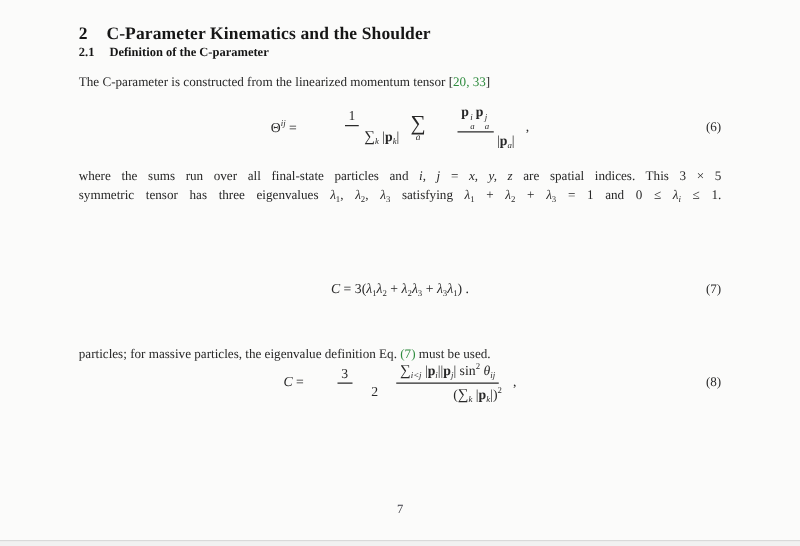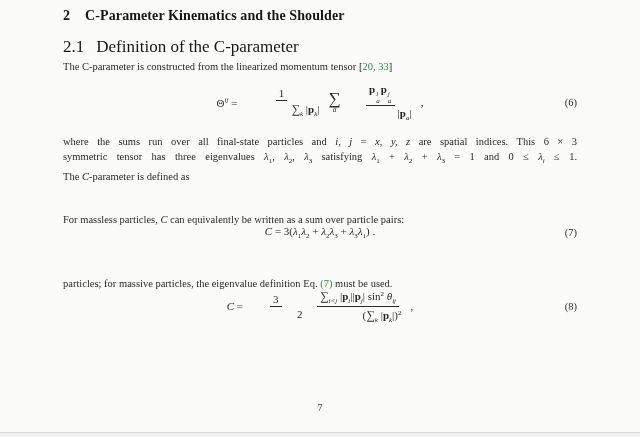--- a/index.html
+++ b/index.html
@@ -16,21 +16,21 @@
     background:#fbfbfa;
     border-bottom:1px solid #d9d9d9;
     overflow:hidden;
   }
   .content{position:absolute;left:63px;width:514px;}
   .abs{position:absolute;left:0;right:0;}
 
   
   .h1{font-size:14px;font-weight:bold;color:#161616;letter-spacing:.1px;}
   .h1 .secnum{margin-right:15px;}
-  .h2{font-size:17px;font-weight:normal;color:#161616;}
+  .h2{font-size:10px;font-weight:bold;color:#161616;}
   .h2 .secnum{margin-right:12px;}
 
   
   .bodyline{font-size:10.5px;line-height:15px;white-space:normal;}
   .jl{text-align:justify;text-align-last:justify;}
   .indent{padding-left:17px;}
 
   .it{font-style:italic;}
   .bp{font-weight:bold;}
   .sub{font-size:7px;vertical-align:-2.5px;}
@@ -57,21 +57,21 @@
   .bullet .btext{display:block;margin-left:39px;margin-right:0;}
 
   .footer{position:absolute;left:0;width:640px;text-align:center;font-size:10px;color:#3a3a42;}
 </style>
 </head>
 <body>
 
 <div class="page">
   <div class="content">
 
-    <div class="abs h1" style="top:8px;">
+    <div class="abs h1" style="top:20px;">
       <span class="secnum">2</span><span>C-Parameter Kinematics and the Shoulder</span>
     </div>
 
     <div class="abs h2" style="top:37px;">
       <span class="secnum">2.1</span><span>Definition of the C-parameter</span>
     </div>
 
     <div class="abs bodyline" style="top:59px;">
       <span>The C-parameter is constructed from the linearized momentum tensor [</span><span class="link">20, 33</span><span>]</span>
     </div>
@@ -94,31 +94,29 @@
               <span>j</span>
               <span>a</span>
             </span></span>
         <span class="den"><span>|</span><span class="bp">p</span><span class="sub it">a</span><span>|</span></span>
       </span>
       <span class="trail">,</span>
       <span class="eqnum">(6)</span>
     </div>
 
     <div class="abs" style="top:134px;">
-      <div class="bodyline jl"><span>where the sums run over all final-state particles and </span><span class="it">i, j</span><span> = </span><span class="it">x, y, z</span><span> are spatial indices. This 6 × 3</span></div>
+      <div class="bodyline jl"><span>where the sums run over all final-state particles and </span><span class="it">i, j</span><span> = </span><span class="it">x, y, z</span><span> are spatial indices. This 3 × 5</span></div>
       <div class="bodyline jl"><span>symmetric tensor has three eigenvalues </span><span class="it">λ</span><span class="sub">1</span><span>, </span><span class="it">λ</span><span class="sub">2</span><span>, </span><span class="it">λ</span><span class="sub">3</span><span> satisfying </span><span class="it">λ</span><span class="sub">1</span><span> + </span><span class="it">λ</span><span class="sub">2</span><span> + </span><span class="it">λ</span><span class="sub">3</span><span> = 1 and 0 ≤ </span><span class="it">λ</span><span class="sub it">i</span><span> ≤ 1.</span></div>
-      <div class="bodyline"><span>The </span><span class="it">C</span><span>-parameter is defined as</span></div>
     </div>
 
     <div class="abs eqrow" style="top:184px;height:16px;">
       <span><span class="it">C</span><span> = 3(</span><span class="it">λ</span><span class="sub">1</span><span class="it">λ</span><span class="sub">2</span><span> + </span><span class="it">λ</span><span class="sub">2</span><span class="it">λ</span><span class="sub">3</span><span> + </span><span class="it">λ</span><span class="sub">3</span><span class="it">λ</span><span class="sub">1</span><span>) .</span></span>
       <span class="eqnum">(7)</span>
     </div>
 
-    <div class="abs bodyline" style="top:212px;"><span>For massless particles, </span><span class="it">C</span><span> can equivalently be written as a sum over particle pairs:</span></div>
 
     <div class="abs eqrow" style="top:229px;height:42px;">
       <span><span class="it">C</span><span> = </span></span>
       <span class="frac">
         <span class="num">3</span>
         <span class="den">2</span>
       </span>
       <span class="frac">
         <span class="num"><span class="sum">∑</span><span class="sub it">i&lt;j</span><span> |</span><span class="bp">p</span><span class="sub it">i</span><span>||</span><span class="bp">p</span><span class="sub it">j</span><span>| sin</span><span class="sup">2</span><span> </span><span class="it">θ</span><span class="sub it">ij</span></span>
         <span class="den"><span>(</span><span class="sum">∑</span><span class="sub it">k</span><span> |</span><span class="bp">p</span><span class="sub it">k</span><span>|)</span><span class="sup">2</span></span>

